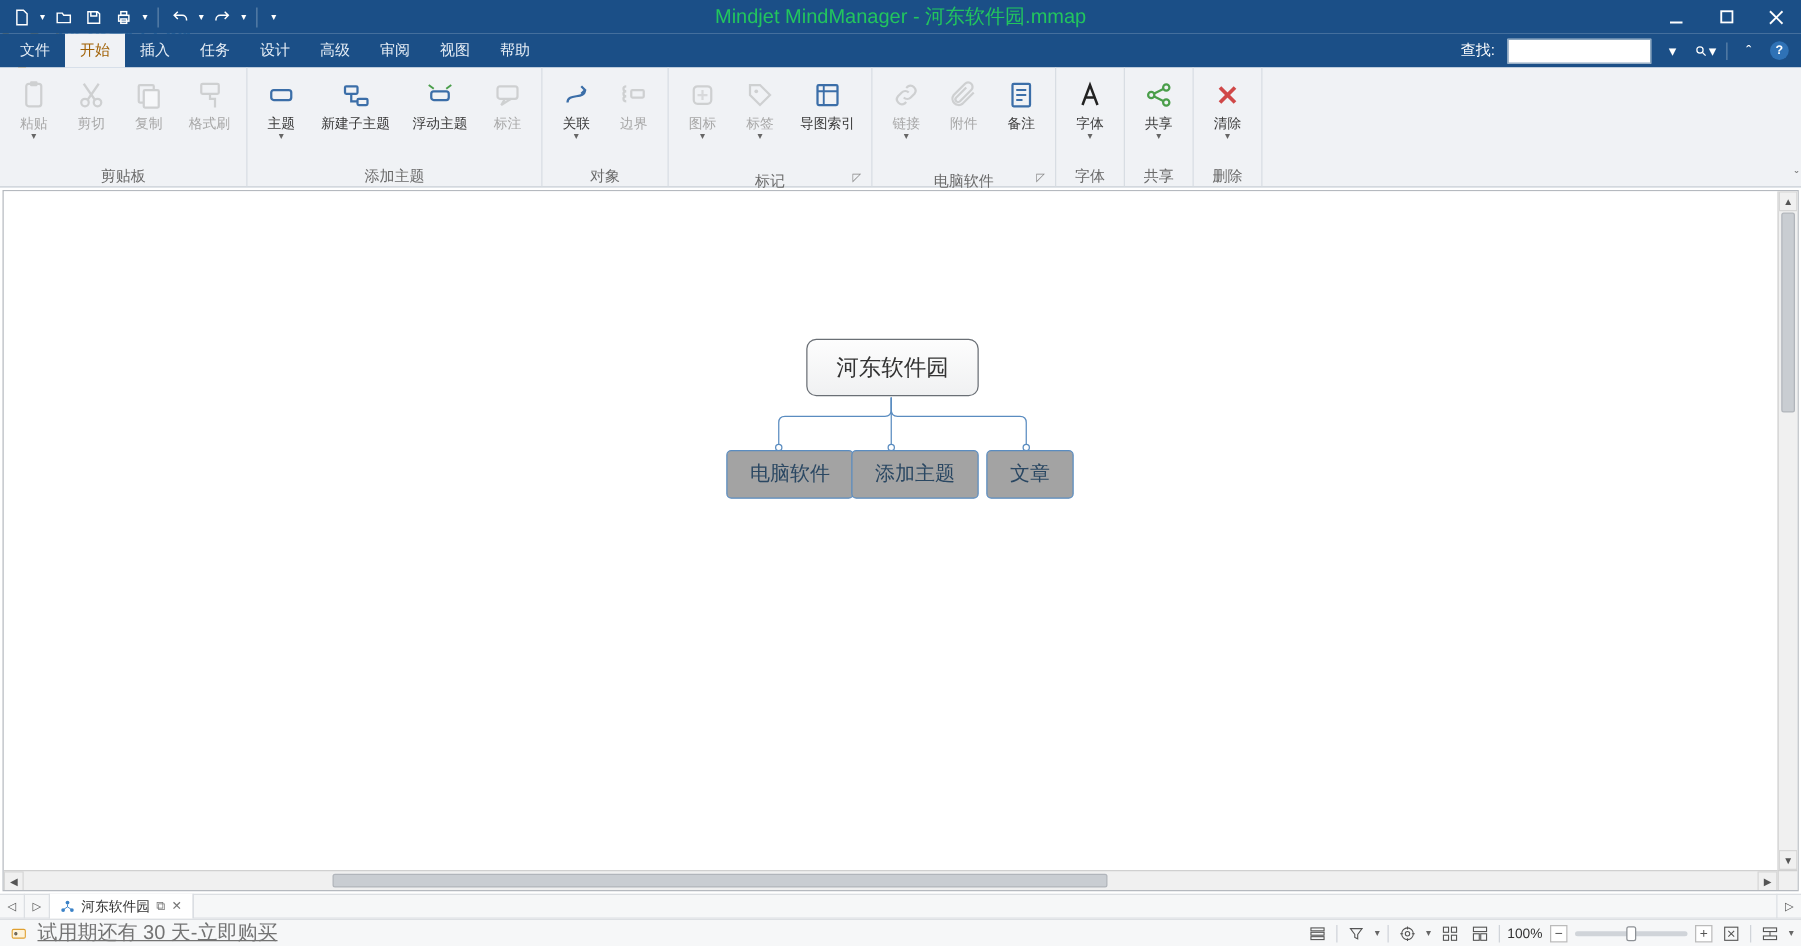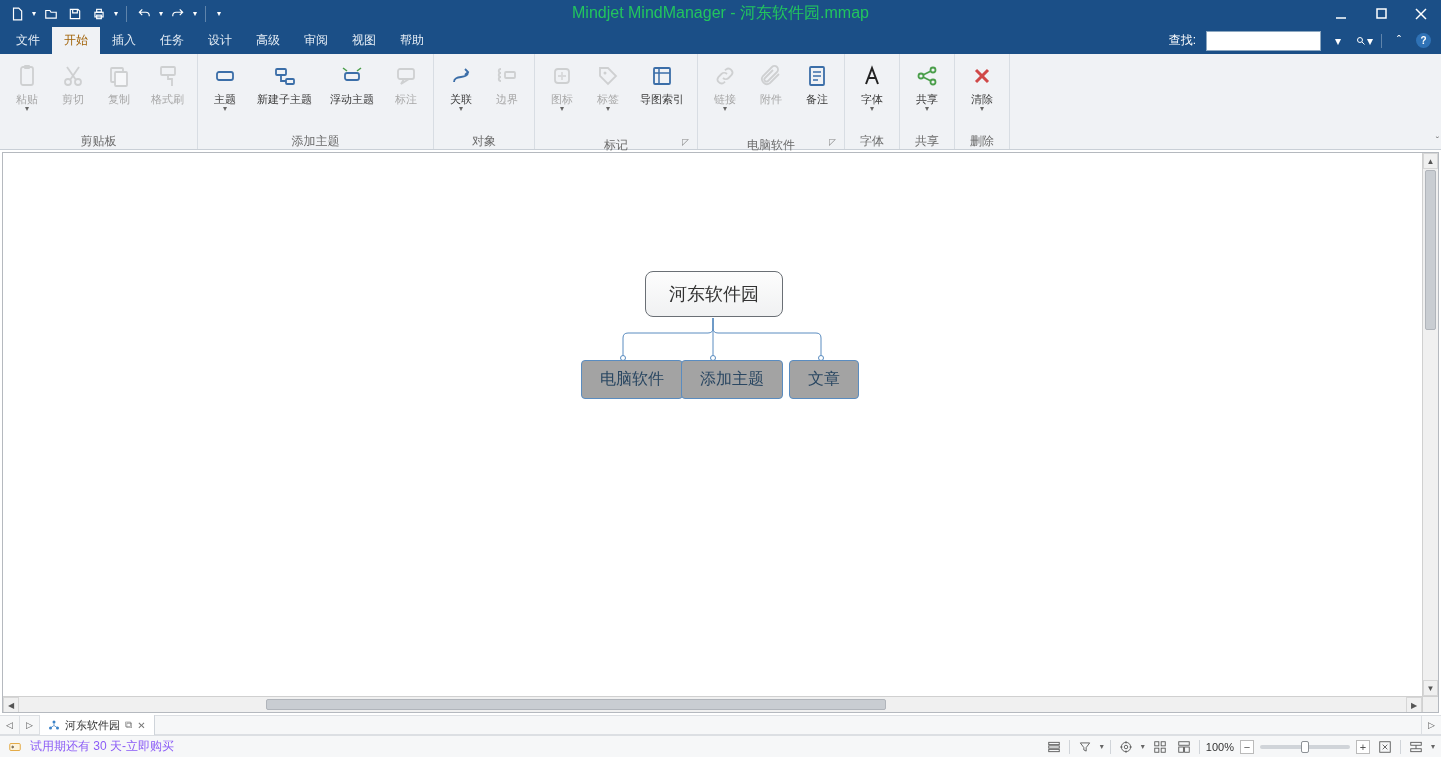--- a/index.html
+++ b/index.html
@@ -59,21 +59,21 @@
 
 .doc-tabs { height: 20px; background: #f6f7f8; border-top: 1px solid #dcdfe3; border-bottom: 1px solid #dcdfe3; display: flex; align-items: center; }
 .doc-tab-nav { width: 20px; height: 20px; display: flex; align-items: center; justify-content: center; font-size: 9px; color: #555; cursor: pointer; border-right: 1px solid #dcdfe3; }
 .doc-tab { height: 20px; padding: 0 8px; display: flex; align-items: center; gap: 5px; border-right: 1px solid #cfd4da; background: #fff; font-size: 11px; color: #333; cursor: pointer; }
 .doc-tab-icon { width: 12px; height: 12px; }
 .doc-tab-close { font-size: 10px; color: #777; cursor: pointer; }
 .doc-tab-nav-r { margin-left: auto; }
 
 
 .statusbar { height: 22px; background: #f6f7f8; display: flex; align-items: center; padding: 0 6px; gap: 6px; border-top: 1px solid #dcdfe3; }
-.status-link { color: #8b5cf6; font-size: 12px; cursor: pointer; }
+.status-link { color: #737373; text-decoration: underline; font-size: 16px; cursor: pointer; }
 .status-right { margin-left: auto; display: flex; align-items: center; gap: 6px; }
 .status-icon { width: 18px; height: 18px; display: flex; align-items: center; justify-content: center; color: #555; cursor: pointer; }
 .status-icon svg { width: 14px; height: 14px; stroke: #555; fill: none; stroke-width: 1.5; }
 .status-sep { width: 1px; height: 14px; background: #d0d4d9; }
 .zoom-text { font-size: 11px; color: #333; }
 .zoom-slider { width: 90px; height: 4px; background: #d0d4d9; position: relative; border-radius: 2px; }
 .zoom-slider::before { content: ""; position: absolute; left: 50%; top: -3px; width: 1px; height: 10px; background: #a6a9ac; }
 .zoom-thumb { position: absolute; left: 50%; top: -4px; width: 8px; height: 12px; background: #fff; border: 1px solid #8d9196; border-radius: 2px; transform: translateX(-50%); cursor: pointer; }
 .zoom-btn { width: 14px; height: 14px; display: flex; align-items: center; justify-content: center; border: 1px solid #bbb; color: #555; font-size: 11px; cursor: pointer; background: #fff; }
 

